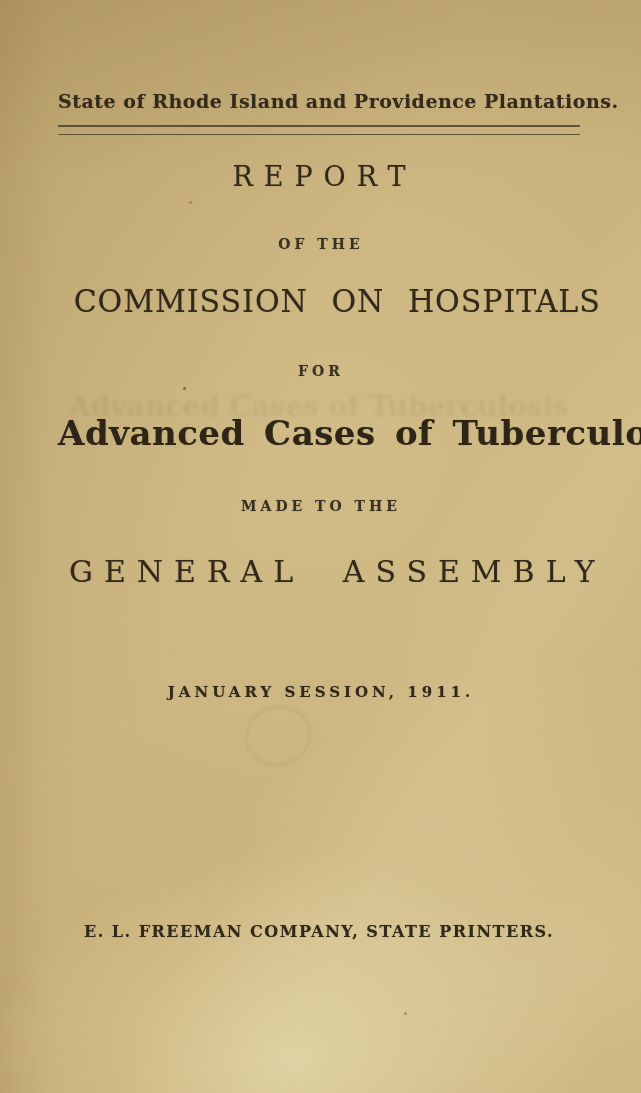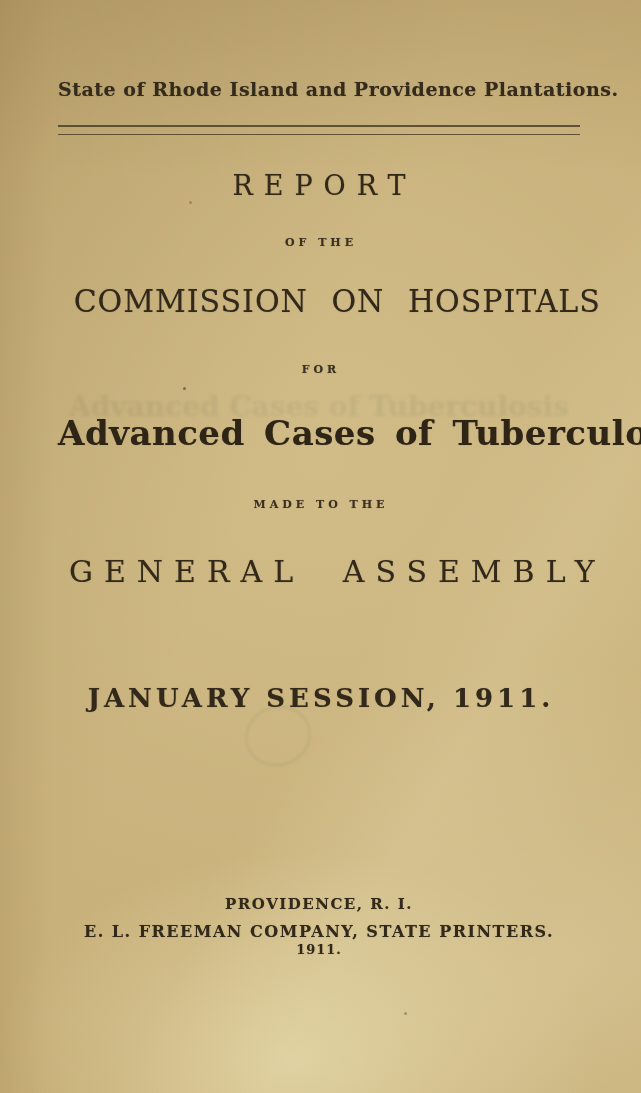--- a/index.html
+++ b/index.html
@@ -35,21 +35,21 @@
     width: 522px;
     top: 0;
     height: 100%;
     text-align: center;
   }
 
   .line { position: absolute; left: 0; right: 0; white-space: nowrap;
           text-shadow: 0 0 1px rgba(50,41,27,0.35); }
 
   .state-header {
-    top: 78px;
+    top: 90px;
     font-size: 19px;
     font-weight: bold;
     letter-spacing: 0.5px;
     color: #342b1d;
   }
 
   .double-rule {
     position: absolute;
     top: 125px; left: 0; right: 0;
     height: 7px;
@@ -57,25 +57,24 @@
     border-bottom: 1px solid var(--rule);
     opacity: 0.85;
   }
 
   .report-title {
     top: 161px;
     font-size: 27px;
     letter-spacing: 11px;
     padding-left: 11px;
     font-weight: 500;
-    margin-top: 9px;
   }
 
   .small-caps-line {
-    font-size: 11px;
+    font-size: 14px;
     font-weight: bold;
     letter-spacing: 4px;
     padding-left: 4px;
     color: #3a3122;
   }
   .of-the   { top: 236px; }
   .for-lbl  { top: 363px; }
   .made-to  { top: 498px; }
   .at-its   { top: 632px; }
 
@@ -111,21 +110,21 @@
     top: 554px;
     font-size: 30px;
     letter-spacing: 11px;
     padding-left: 11px;
     word-spacing: 18px;
     font-weight: 500;
   }
 
   .session {
     top: 683px;
-    font-size: 26px;
+    font-size: 15px;
     font-weight: bold;
     letter-spacing: 4px;
     padding-left: 4px;
   }
 
   .imprint-place {
     top: 895px;
     font-size: 15px;
     font-weight: bold;
     letter-spacing: 1.5px;
@@ -180,24 +179,22 @@
 
     <div class="line subject">Advanced Cases of Tuberculosis</div>
 
     <div class="line assembly">GENERAL ASSEMBLY</div>
 
     <div class="line small-caps-line made-to">MADE TO THE</div>
 
 
     <div class="line session">JANUARY SESSION, 1911.</div>
 
-    <div class="line imprint-place">PROVIDENCE, R. I.</div>
 
     <div class="line imprint-printer">E. L. FREEMAN COMPANY, STATE PRINTERS.</div>
 
-    <div class="line imprint-year">1911.</div>
   </div>
 
   <div class="stamp"></div>
   <div class="speck speck-1"></div>
   <div class="speck speck-2"></div>
   <div class="speck speck-3"></div>
 </div>
 
 </body></html>

